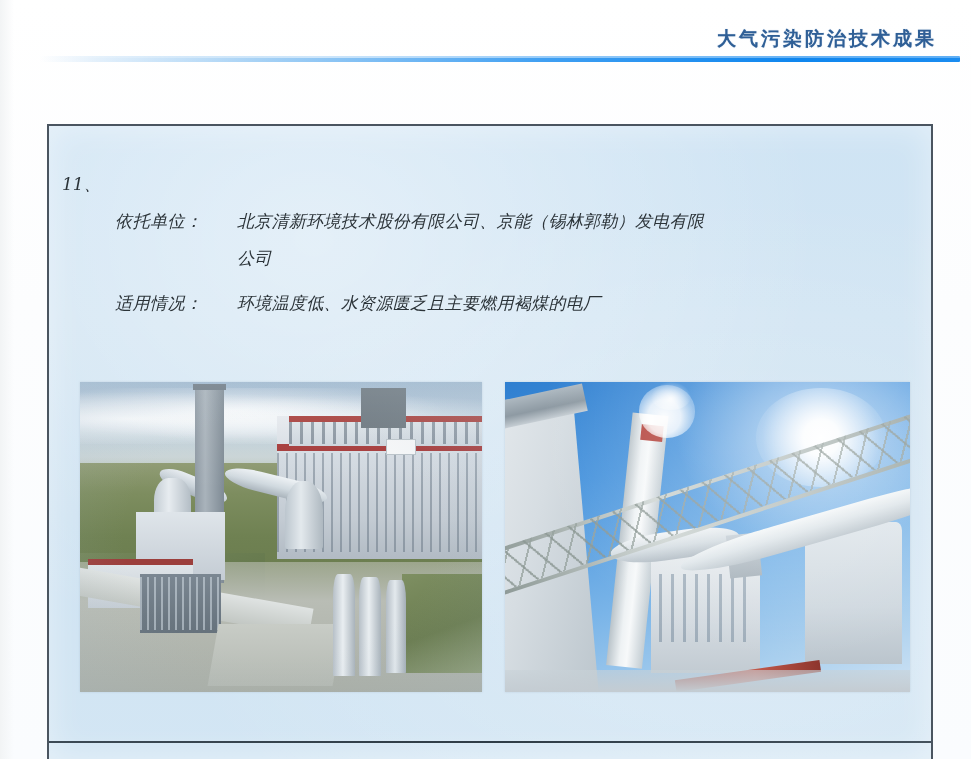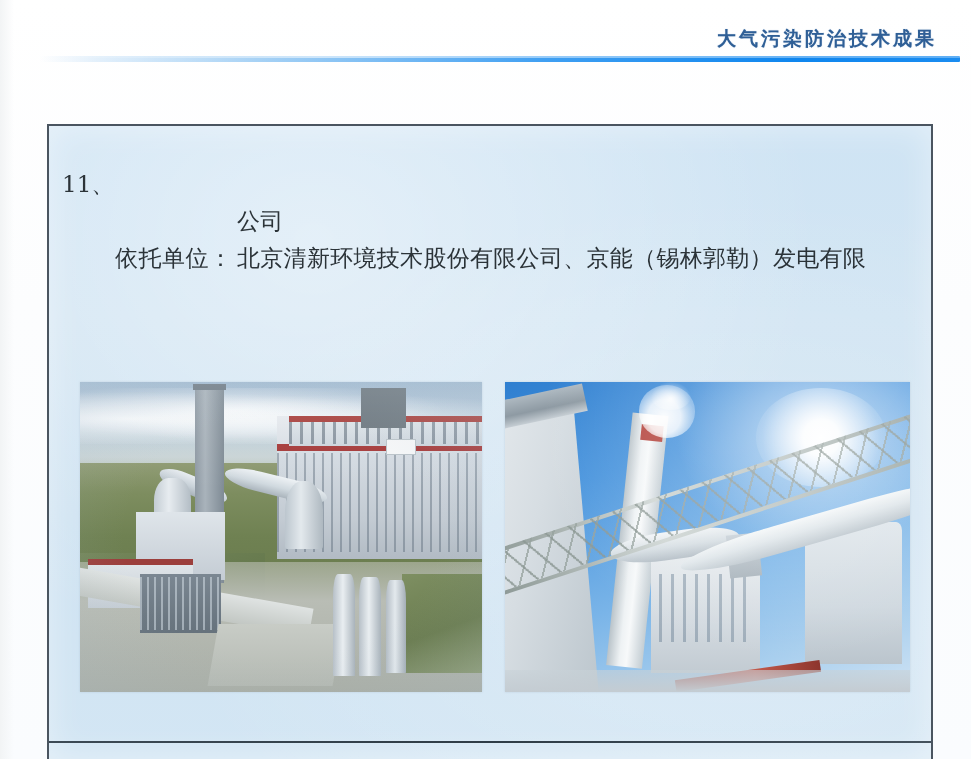--- a/index.html
+++ b/index.html
@@ -100,23 +100,24 @@
     pointer-events: none;
   }
 
   
   .text-block {
     position: absolute;
     left: 13px;
     top: 40px;
     right: 16px;
     color: #2b3338;
-    font-size: 23px;
+    font-size: 17px;
     line-height: 37px;
     font-family: "DejaVu Serif", "Liberation Serif", serif;
+    font-style: italic;
   }
   .text-row {
     display: flex;
     align-items: flex-start;
   }
   .row-number {
     width: 53px;
     flex: 0 0 53px;
     text-align: left;
     white-space: nowrap;
@@ -451,34 +452,39 @@
 
 <div class="content-frame">
   <div class="frame-sheen"></div>
 
   <div class="text-block">
 
     <div class="text-row">
       <span class="row-number">11、</span>
     </div>
 
+    <div class="text-row row-indent">
+      <span class="row-number">&nbsp;</span>
+      <span class="row-label">依托单位：</span>
+      <span class="row-value">北京清新环境技术股份有限公司、京能（锡林郭勒）发电有限</span>
+    </div>
+
     <div class="text-row row-cont">
       <span class="row-number">&nbsp;</span>
       <span class="row-label">&nbsp;</span>
       <span class="row-value">公司</span>
     </div>
 
+    <div class="row-gap"></div>
+
     <div class="text-row row-indent">
       <span class="row-number">&nbsp;</span>
-      <span class="row-label">依托单位：</span>
-      <span class="row-value">北京清新环境技术股份有限公司、京能（锡林郭勒）发电有限</span>
+      <span class="row-label">适用情况：</span>
+      <span class="row-value">环境温度低、水资源匮乏且主要燃用褐煤的电厂</span>
     </div>
-
-    <div class="row-gap"></div>
-
   </div>
 
   <div class="photo-row">
 
     <div class="photo photo-left">
       <div class="pl-sky"></div>
       <div class="pl-clouds"></div>
       <div class="pl-ground"></div>
       <div class="pl-ground2"></div>
       <div class="pl-apron"></div>

